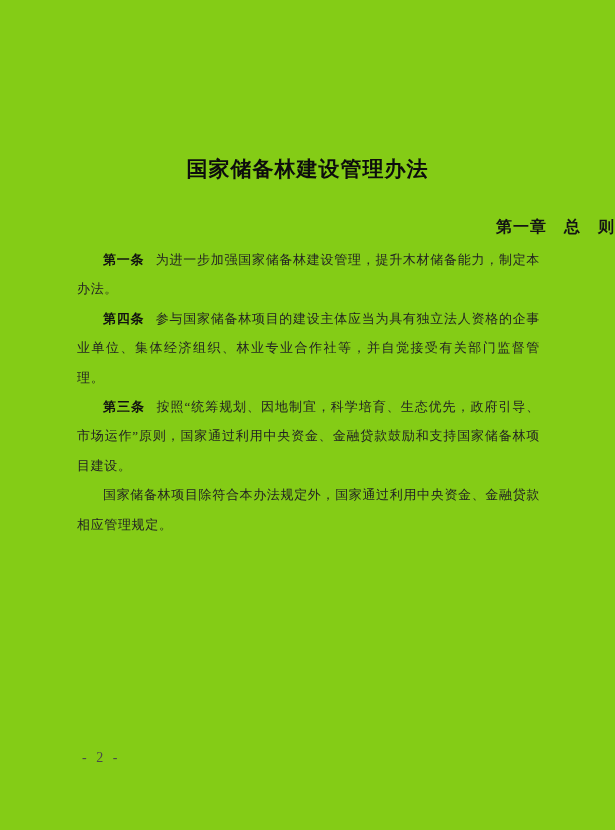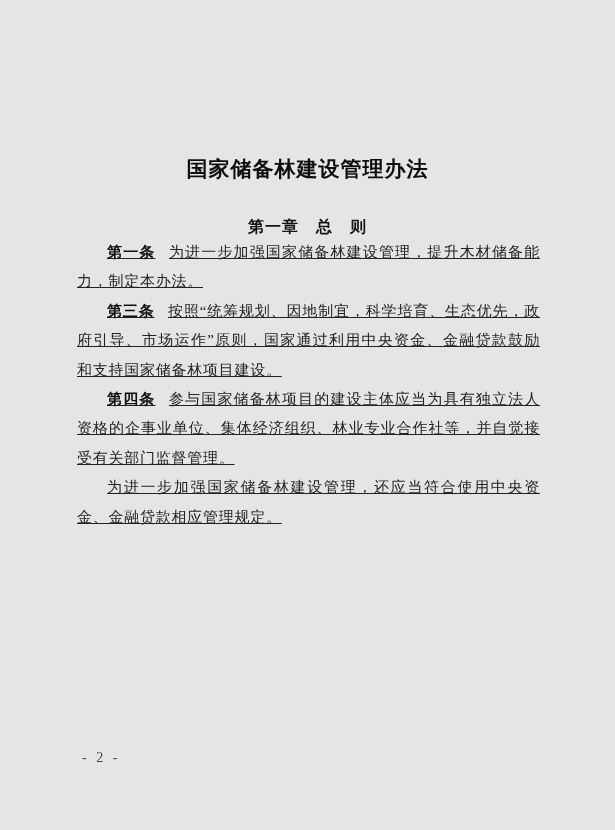--- a/index.html
+++ b/index.html
@@ -5,55 +5,54 @@
   html, body {
     margin: 0;
     padding: 0;
     background: #ffffff;
   }
   .page {
     position: relative;
     width: 615px;
     height: 830px;
     margin: 0 auto;
-    background: #e5e5e5;
+    background: #84cc16;
     overflow: hidden;
     font-family: "Liberation Serif", "DejaVu Serif", serif;
     color: #1f1f1f;
   }
   .doc-title {
     margin: 0;
     padding-top: 155px;
     text-align: center;
     font-size: 21px;
     line-height: 28px;
     font-weight: bold;
     color: #0d0d0d;
     letter-spacing: 1px;
   }
   .chapter-heading {
     margin: 0;
     margin-top: 33px;
-    text-align: center;
+    text-align: right;
     font-size: 16px;
     line-height: 22px;
     font-weight: bold;
     color: #141414;
     letter-spacing: 1px;
   }
   .doc-body {
-    margin-top: 0;
+    margin-top: 7px;
     padding: 0 75px 0 77px;
-    font-size: 15px;
+    font-size: 13px;
     line-height: 29.4px;
     text-align: justify;
     text-justify: inter-character;
     letter-spacing: 0.05em;
     color: #232323;
-    text-decoration: underline;
   }
   .doc-body p {
     margin: 0;
     text-indent: 2em;
   }
   .article-label {
     font-weight: bold;
     color: #111111;
     margin-right: 0.9em;
   }
@@ -73,23 +72,23 @@
 <div class="page">
 
   <h1 class="doc-title">国家储备林建设管理办法</h1>
 
   <h2 class="chapter-heading">第一章　总　则</h2>
 
   <div class="doc-body">
   <p><span class="article-label">第一条</span><span>为进一步加强国家储备林建设管理，提升木材储备能力，制定本办法。</span></p>
 
 
+  <p><span class="article-label">第四条</span><span>参与国家储备林项目的建设主体应当为具有独立法人资格的企事业单位、集体经济组织、林业专业合作社等，并自觉接受有关部门监督管理。</span></p>
+
   <p><span class="article-label">第三条</span><span>按照“统筹规划、因地制宜，科学培育、生态优先，政府引导、市场运作”原则，国家通过利用中央资金、金融贷款鼓励和支持国家储备林项目建设。</span></p>
 
-  <p><span class="article-label">第四条</span><span>参与国家储备林项目的建设主体应当为具有独立法人资格的企事业单位、集体经济组织、林业专业合作社等，并自觉接受有关部门监督管理。</span></p>
 
-
-  <p><span>为进一步加强国家储备林建设管理，还应当符合使用中央资金、金融贷款相应管理规定。</span></p>
+  <p><span>国家储备林项目除符合本办法规定外，国家通过利用中央资金、金融贷款相应管理规定。</span></p>
 </div>
 
   <div class="page-number">- 2 -</div>
 
 </div>
 
 </body></html>

